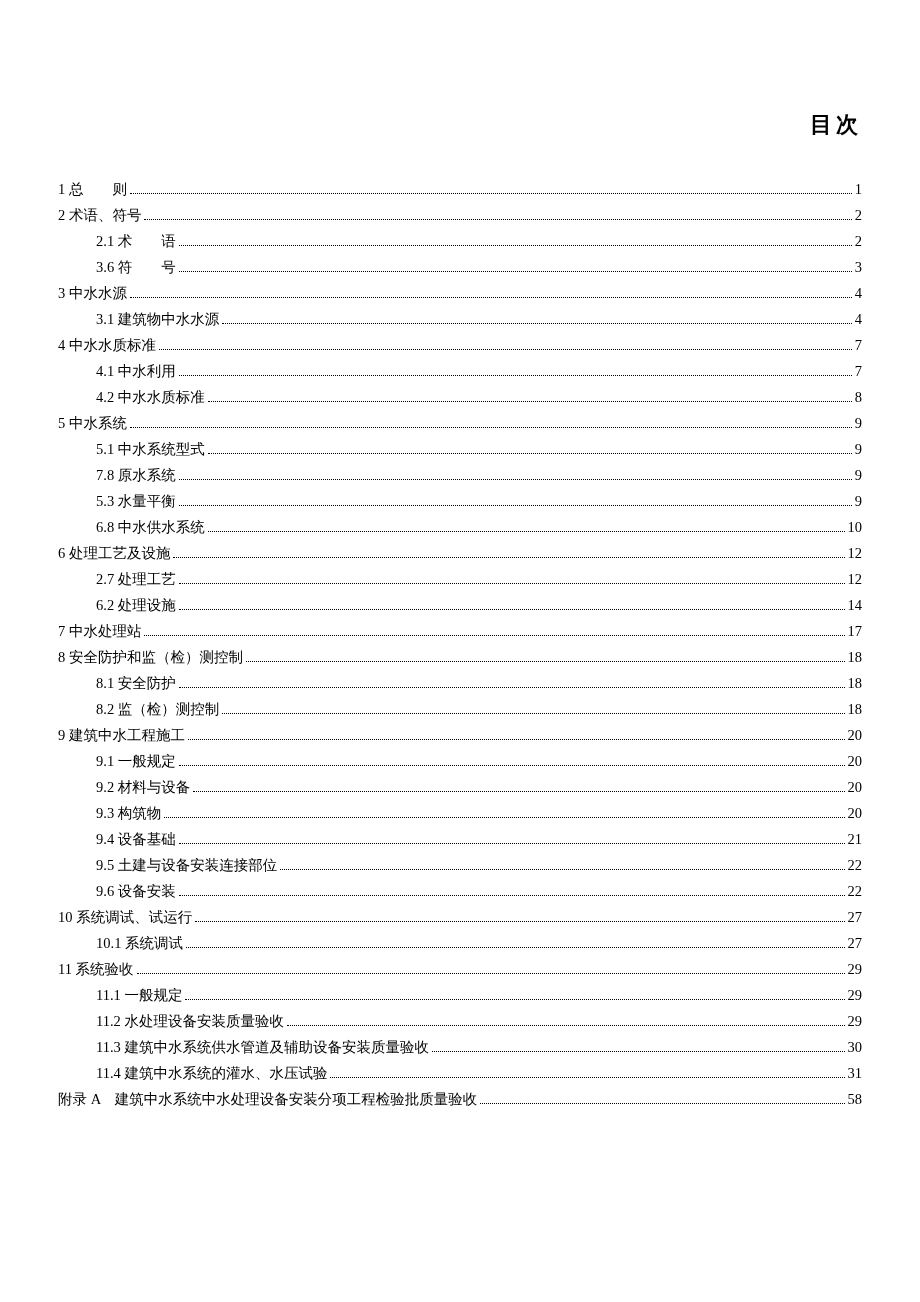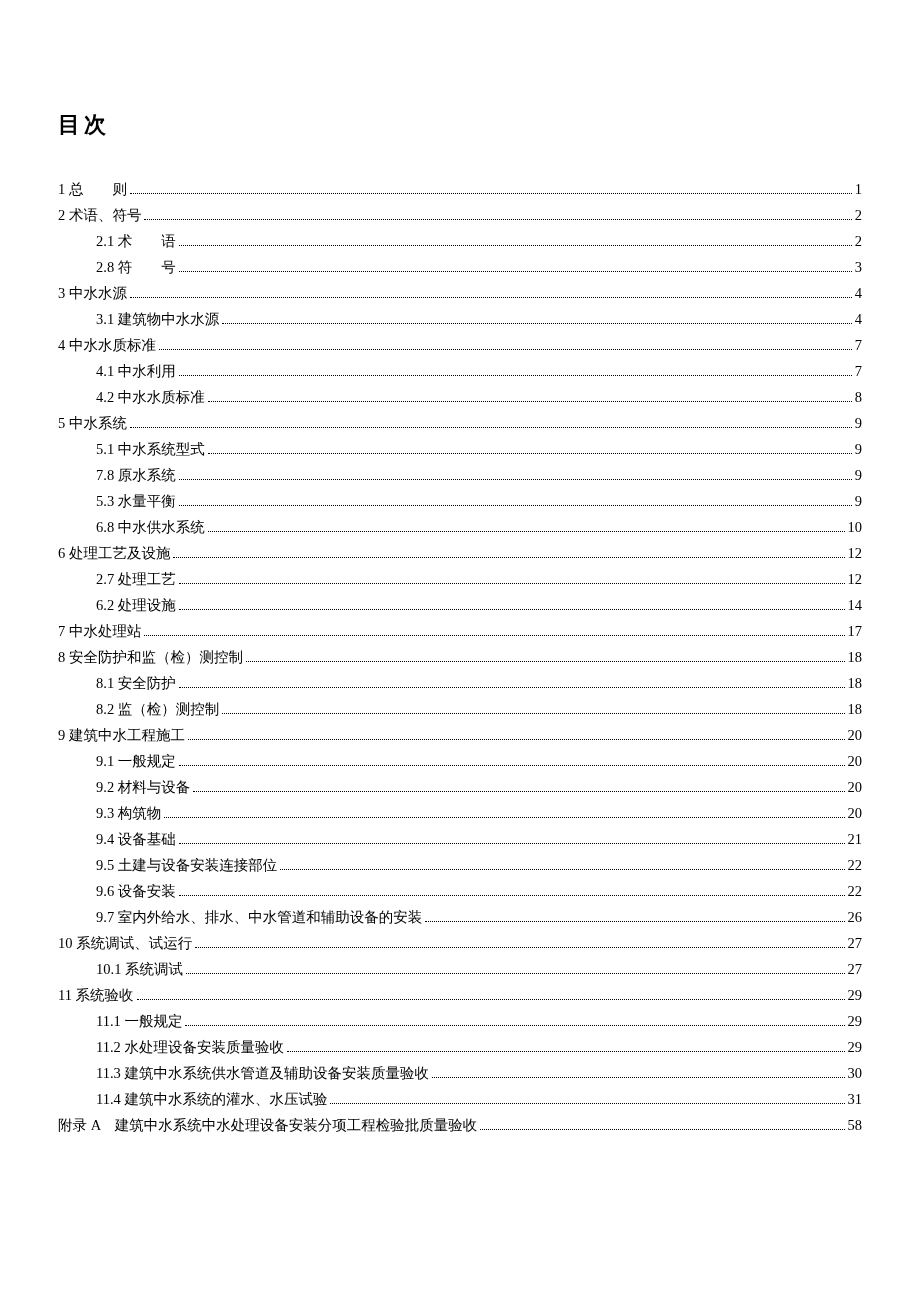--- a/index.html
+++ b/index.html
@@ -5,21 +5,21 @@
   * { margin: 0; padding: 0; box-sizing: border-box; }
   body {
     width: 920px;
     height: 1302px;
     background: #ffffff;
     font-family: "SimSun", "宋体", serif;
     color: #000000;
     padding: 110px 58px 60px 58px;
   }
   .title {
-    text-align: left;
+    text-align: right;
     font-size: 22px;
     letter-spacing: 4px;
     margin-bottom: 36px;
   }
   .toc-line {
     display: flex;
     align-items: baseline;
     font-size: 14.5px;
     line-height: 26px;
     white-space: nowrap;
@@ -52,21 +52,21 @@
       <span class="label-text">2  术语、符号</span>
       <span class="dots"></span>
       <span class="page-num">2</span>
     </div>
     <div class="toc-line sub">
       <span class="label-text">2.1  术　　语</span>
       <span class="dots"></span>
       <span class="page-num">2</span>
     </div>
     <div class="toc-line sub">
-      <span class="label-text">2.8  符　　号</span>
+      <span class="label-text">3.6  符　　号</span>
       <span class="dots"></span>
       <span class="page-num">3</span>
     </div>
     <div class="toc-line">
       <span class="label-text">3  中水水源</span>
       <span class="dots"></span>
       <span class="page-num">4</span>
     </div>
     <div class="toc-line sub">
       <span class="label-text">3.1  建筑物中水水源</span>
@@ -175,25 +175,20 @@
     </div>
     <div class="toc-line sub">
       <span class="label-text">9.5  土建与设备安装连接部位</span>
       <span class="dots"></span>
       <span class="page-num">22</span>
     </div>
     <div class="toc-line sub">
       <span class="label-text">9.6  设备安装</span>
       <span class="dots"></span>
       <span class="page-num">22</span>
-    </div>
-    <div class="toc-line sub">
-      <span class="label-text">9.7  室内外给水、排水、中水管道和辅助设备的安装</span>
-      <span class="dots"></span>
-      <span class="page-num">26</span>
     </div>
     <div class="toc-line">
       <span class="label-text">10  系统调试、试运行</span>
       <span class="dots"></span>
       <span class="page-num">27</span>
     </div>
     <div class="toc-line sub">
       <span class="label-text">10.1  系统调试</span>
       <span class="dots"></span>
       <span class="page-num">27</span>

